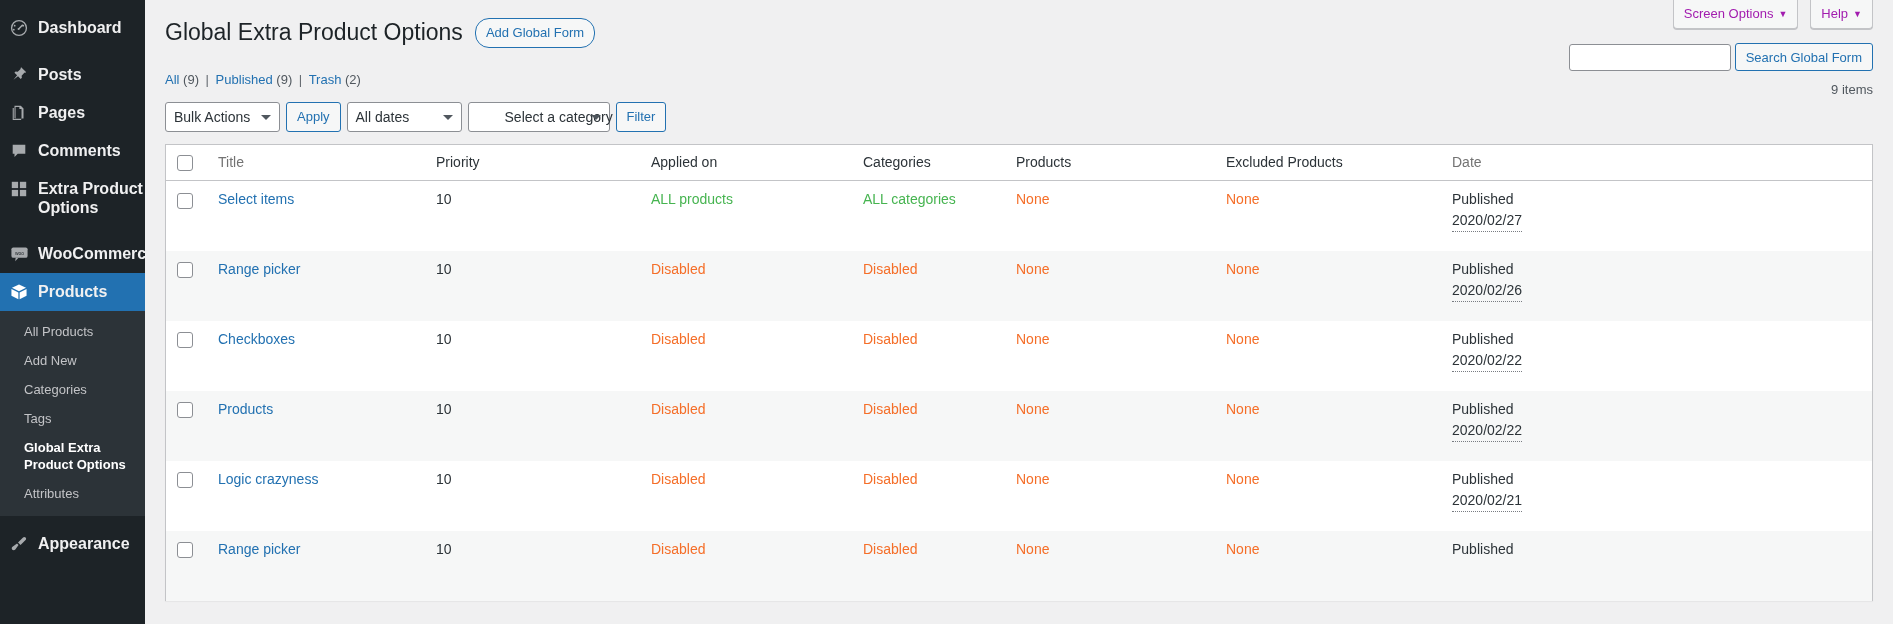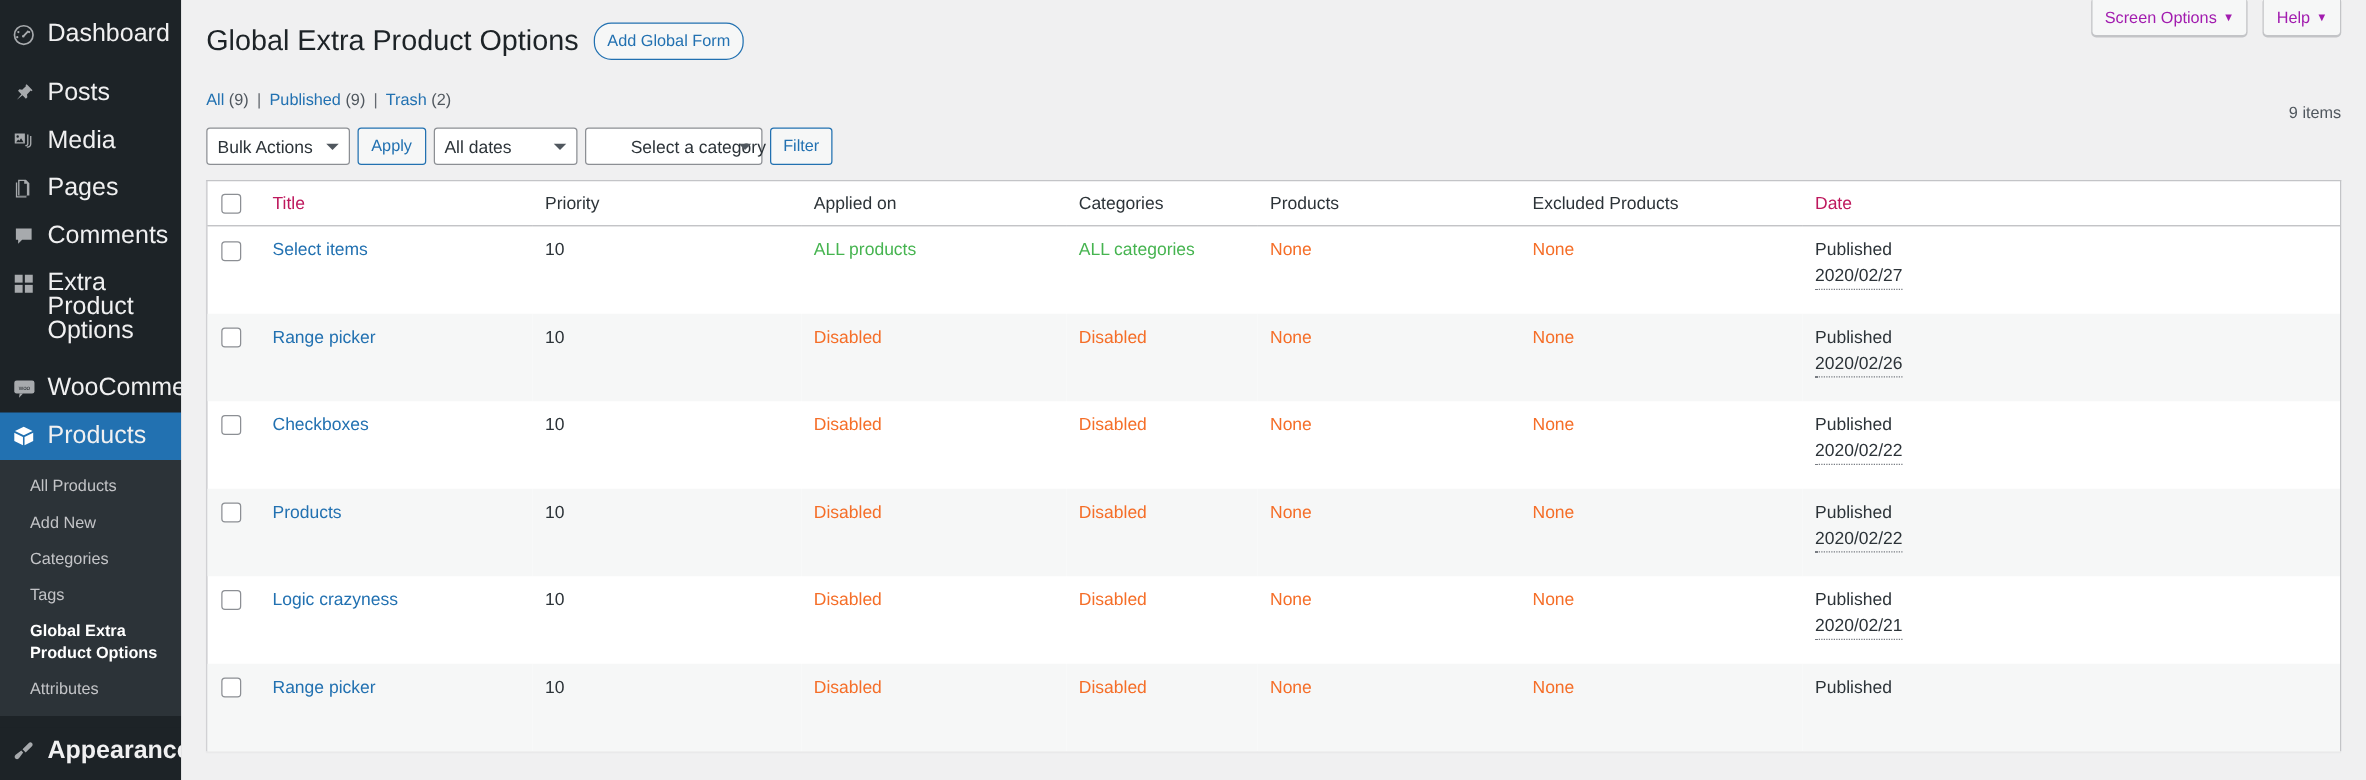--- a/index.html
+++ b/index.html
@@ -32,21 +32,21 @@
     cursor: pointer;
   }
   .menu-item .mi-icon {
     width: 20px; min-width: 20px; height: 20px;
     margin-right: 9px;
     display: inline-flex; align-items: center; justify-content: center;
     color: #a7aaad;
     flex-shrink: 0;
   }
   .menu-item .mi-icon svg { display: block; }
-  .menu-item .mi-label { font-size: 20px; color: #f0f0f1; }
+  .menu-item .mi-label { font-size: 16px; color: #f0f0f1; font-weight: bold; }
   .menu-sep { height: 9px; }
   .menu-item.current {
     background: #2271b1; color: #fff; font-weight: 400;
   }
   .menu-item.current .mi-icon { color: #fff; }
   .menu-item.current::after {
     content: ""; position: absolute; right: -8px; top: 50%;
     margin-top: -8px;
     border: 8px solid transparent;
     border-right-color: #f0f0f1;
@@ -230,21 +230,21 @@
     text-align: left;
     font-weight: 400;
     color: #2c3338;
     padding: 8px 10px;
     vertical-align: middle;
     border-bottom: 1px solid #c3c4c7;
     font-size: 14px;
     line-height: 1.4;
   }
   table.wp-list-table th a {
-    color: #be185d; text-decoration: none; cursor: pointer;
+    color: #737373; text-decoration: none; cursor: pointer;
   }
   table.wp-list-table td {
     padding: 8px 10px;
     vertical-align: top;
     font-size: 14px;
     color: #2c3338;
     line-height: 1.5;
   }
   tr.row-alt td { background: #f6f7f7; }
   tr.tbl-row td { height: 70px; }
@@ -303,28 +303,20 @@
 
     <div class="menu-item">
       <span class="mi-icon">
         <svg width="18" height="18" viewBox="0 0 20 20" fill="currentColor">
             <path d="M12.5 1.5l-1 1 .6.6-3.5 3.3-2.4-.3-1.3 1.3 3 3-4 5 5-4 3 3 1.3-1.3-.3-2.4 3.3-3.5.6.6 1-1-4.3-4.3z"></path>
           </svg>
       </span>
       <span class="mi-label">Posts</span>
     </div>
 
-    <div class="menu-item">
-      <span class="mi-icon">
-        <svg width="18" height="18" viewBox="0 0 20 20" fill="currentColor">
-            <path d="M2 3h9v9H2V3zm1.2 7.8h6.6L7.6 7.4 6.1 9.6 5 8.5l-1.8 2.3zM4.6 4.6a1.1 1.1 0 100 2.2 1.1 1.1 0 000-2.2zM13 4h1.2v8.2c0 1.3-1 2.3-2.3 2.3h-.5v-1.2h.5c.6 0 1.1-.5 1.1-1.1V4zm2.6 1.4h1.2v7c0 1.9-1.5 3.4-3.4 3.4h-.6v-1.2h.6c1.2 0 2.2-1 2.2-2.2v-7z"></path>
-          </svg>
-      </span>
-      <span class="mi-label">Media</span>
-    </div>
 
     <div class="menu-item">
       <span class="mi-icon">
         <svg width="18" height="18" viewBox="0 0 20 20" fill="currentColor">
             <path d="M5 2h7l3 3v11H5V2zm1.2 1.2v12.6h6.6V5.6h-2.4V3.2H6.2zM3 4.4v13.4h9.4v-1.2H4.2V4.4H3z"></path>
           </svg>
       </span>
       <span class="mi-label">Pages</span>
     </div>
 
@@ -412,20 +404,24 @@
       <a>All</a>
       <span class="cnt">(9)</span>
       <span class="sep">|</span>
       <a>Published</a>
       <span class="cnt">(9)</span>
       <span class="sep">|</span>
       <a>Trash</a>
       <span class="cnt">(2)</span>
     </div>
 
+    <div id="search-box">
+      <input id="search-input" type="text" placeholder="" style="">
+      <button id="search-submit">Search Global Form</button>
+    </div>
 
     <div id="tablenav">
       <div class="wp-select" id="sel-bulk">
         <span>Bulk Actions</span>
         <span class="chev"></span>
       </div>
       <button class="wp-btn-secondary">Apply</button>
       <div class="wp-select" id="sel-dates">
         <span>All dates</span>
         <span class="chev"></span>

